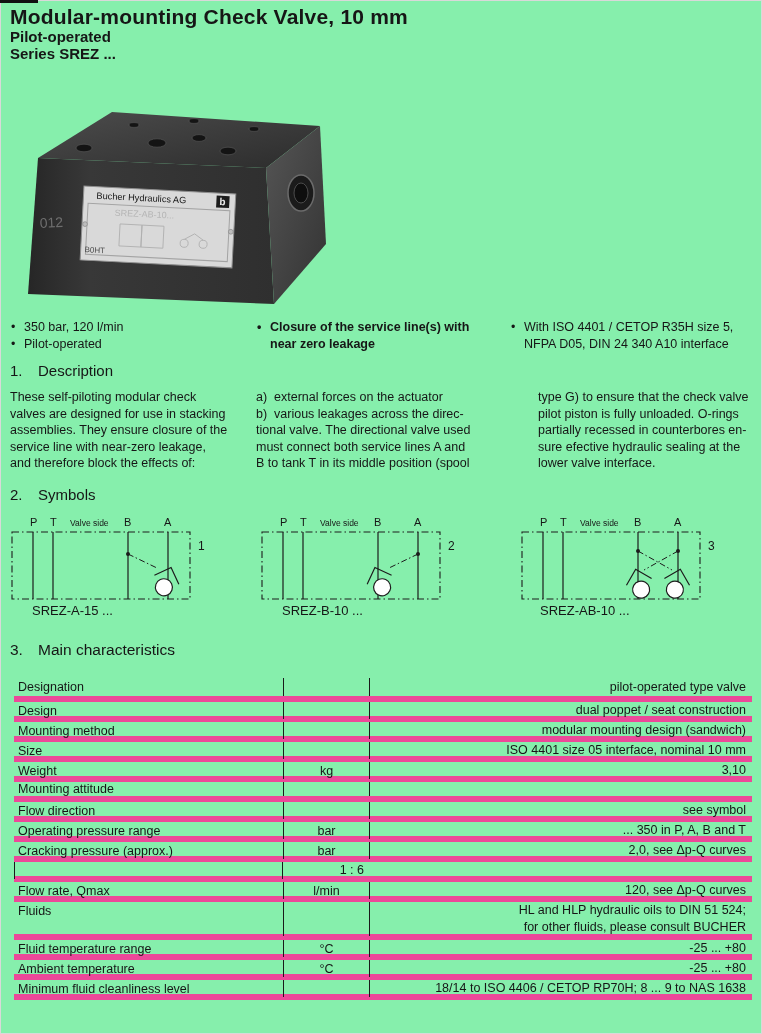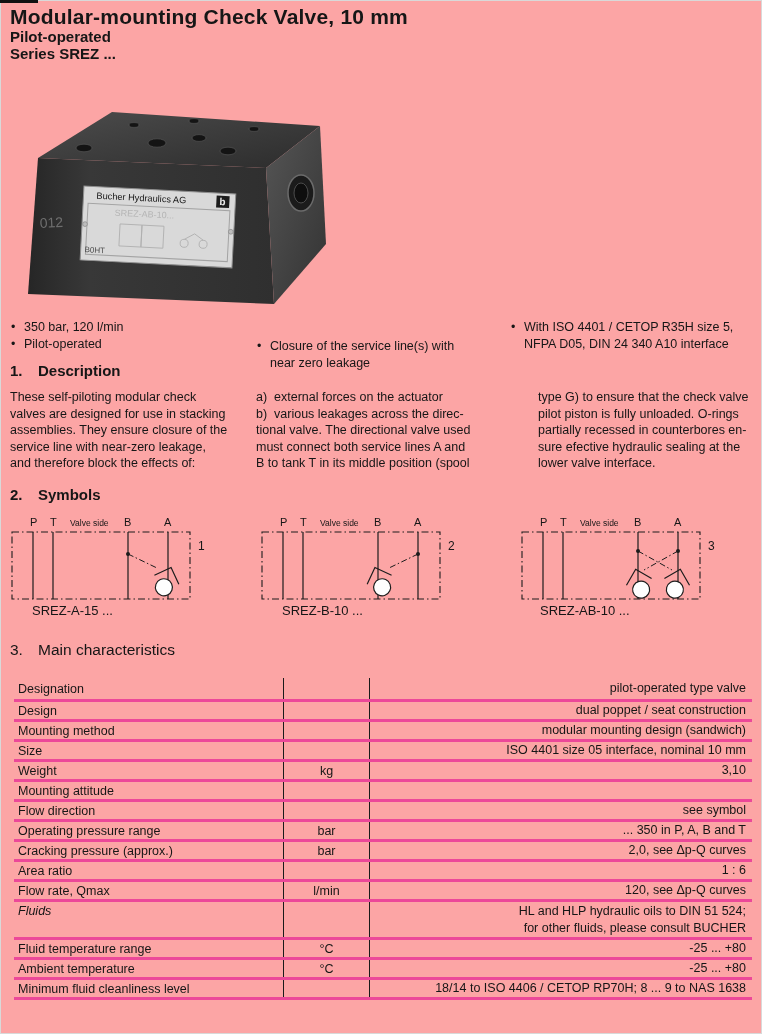--- a/index.html
+++ b/index.html
@@ -1,41 +1,41 @@
 <!DOCTYPE html>
 <html><head>
 <meta charset="utf-8">
 <style>
   * { margin:0; padding:0; box-sizing:border-box; }
   html,body { background:#ffffff; }
   .page {
-    position:relative; width:762px; height:1034px; background:#fca5a5;
+    position:relative; width:762px; height:1034px; background:#86efac;
     font-family:"Liberation Sans","DejaVu Sans",sans-serif; color:#161616;
     overflow:hidden; box-shadow: inset 0 0 0 1px #d9d9d9;
   }
   .corner-tick { position:absolute; left:0; top:0; width:38px; height:3px; background:#111; }
 
   
   .hdr { position:absolute; left:10px; top:5px; }
   .title { font-size:21px; font-weight:700; letter-spacing:.2px; line-height:24px; }
   .subtitle { font-size:15px; font-weight:700; line-height:16.5px; }
 
   
   .photo-wrap { position:absolute; left:22px; top:98px; width:308px; height:212px; }
 
   
   .bcol { position:absolute; font-size:12.5px; line-height:17px; }
   .bcol1 { left:10px;  top:319px; width:242px; }
-  .bcol2 { left:256px; top:338px; width:248px; }
+  .bcol2 { left:256px; top:319px; width:248px;font-weight:bold; }
   .bcol3 { left:510px; top:319px; width:248px; }
   .bitem { position:relative; padding-left:14px; white-space:pre-line; }
   .bitem::before { content:"\2022"; position:absolute; left:1px; top:0; }
 
   
-  .sec-head { position:absolute; left:10px; font-size:15px; font-weight:700; }
+  .sec-head { position:absolute; left:10px; font-size:15px; font-weight:400; }
   .sec-num  { display:inline-block; width:28px; }
   #desc-head { top:362px; }
   #sym-head  { top:486px; }
   #char-head { top:641px; font-weight:400; font-size:15.5px; }
 
   
   .desc-col { position:absolute; top:389px; font-size:12.5px; line-height:16.5px; white-space:pre-line; }
   .dcol1 { left:10px;  width:243px; }
   .dcol2 { left:256px; width:248px; }
   .dcol3 { left:538px; width:246px; }
@@ -48,25 +48,25 @@
   .sym-label { font-size:11px; fill:#161616; }
   .sym-small { font-size:8.5px; fill:#161616; }
   .sym-num   { font-size:12px; fill:#161616; }
   .solid  { stroke:#1c1c1c; stroke-width:1.2; fill:none; }
   .dashdot{ stroke:#1c1c1c; stroke-width:1.1; fill:none; stroke-dasharray:7 3 1.5 3; }
   .pilot  { stroke:#1c1c1c; stroke-width:1;   fill:none; stroke-dasharray:6 2.5 1.5 2.5; }
 
   
   .char-table { position:absolute; left:14px; top:678px; width:738px; font-size:12.5px; }
   .t-row { display:grid; grid-template-columns:269px 87px 382px; height:20px;
-           border-bottom:3px solid #ec4899; align-items:center; }
+           border-bottom:6px solid #ec4899; align-items:center; }
   .t-row.first { height:24px; }
   .t-row.tall  { height:38px; }
   .tc-param { padding-left:4px; }
-  .t-row.tall .tc-param { align-self:start; padding-top:2px;font-style:italic; }
+  .t-row.tall .tc-param { align-self:start; padding-top:2px; }
   .tc-unit  { border-left:1px solid #1a1a1a; border-right:1px solid #1a1a1a;
               height:100%; display:flex; align-items:center; justify-content:center; }
   .tc-value { text-align:right; padding-right:6px; white-space:pre-line; line-height:17px; }
 </style>
 </head>
 <body>
 
 <div class="page">
   <div class="corner-tick"></div>
 
@@ -294,21 +294,20 @@
       <div class="tc-param">Operating pressure range</div>
       <div class="tc-unit">bar</div>
       <div class="tc-value">... 350 in P, A, B and T</div>
     </div>
     <div class="t-row">
       <div class="tc-param">Cracking pressure (approx.)</div>
       <div class="tc-unit">bar</div>
       <div class="tc-value">2,0, see Δp-Q curves</div>
     </div>
     <div class="t-row">
-      <div class="tc-param">Area ratio</div>
       <div class="tc-unit"></div>
       <div class="tc-value">1 : 6</div>
     </div>
     <div class="t-row">
       <div class="tc-param">Flow rate, Qmax</div>
       <div class="tc-unit">l/min</div>
       <div class="tc-value">120, see Δp-Q curves</div>
     </div>
     <div class="t-row tall">
       <div class="tc-param">Fluids</div>

